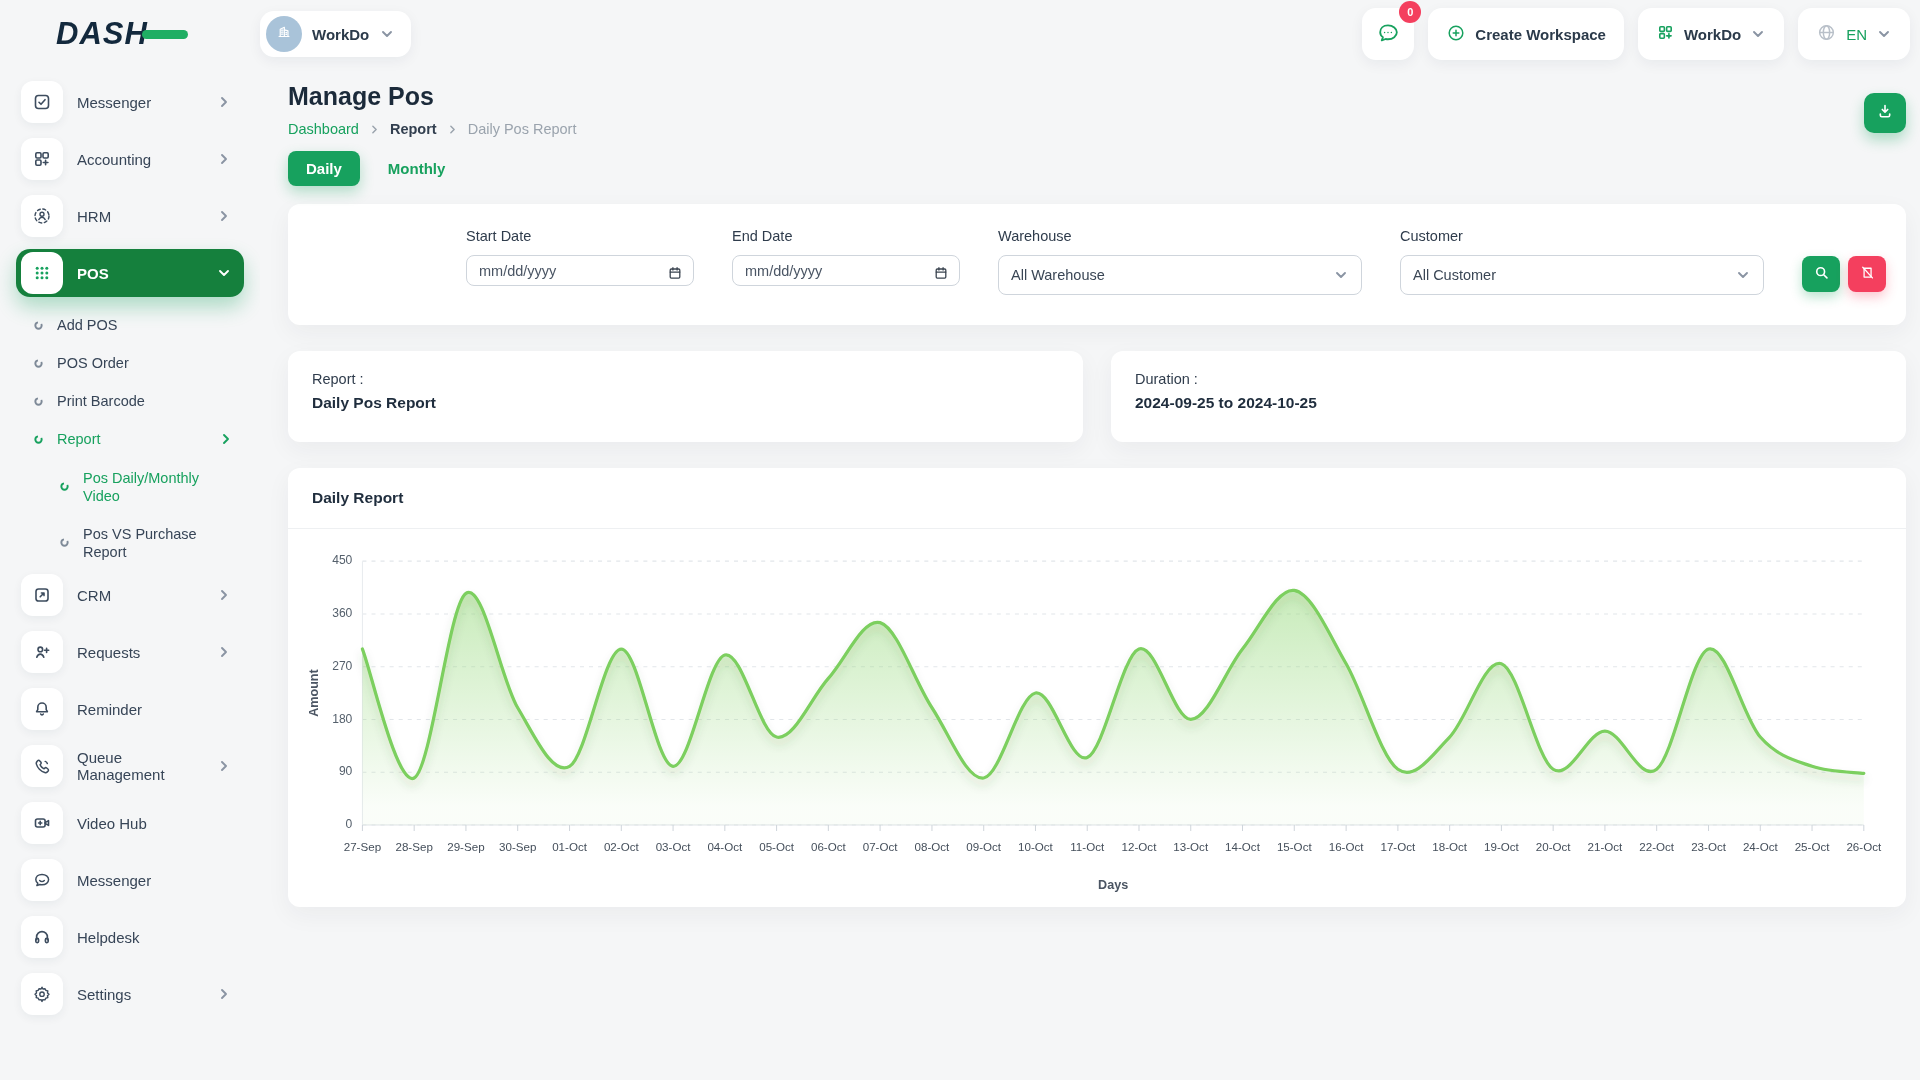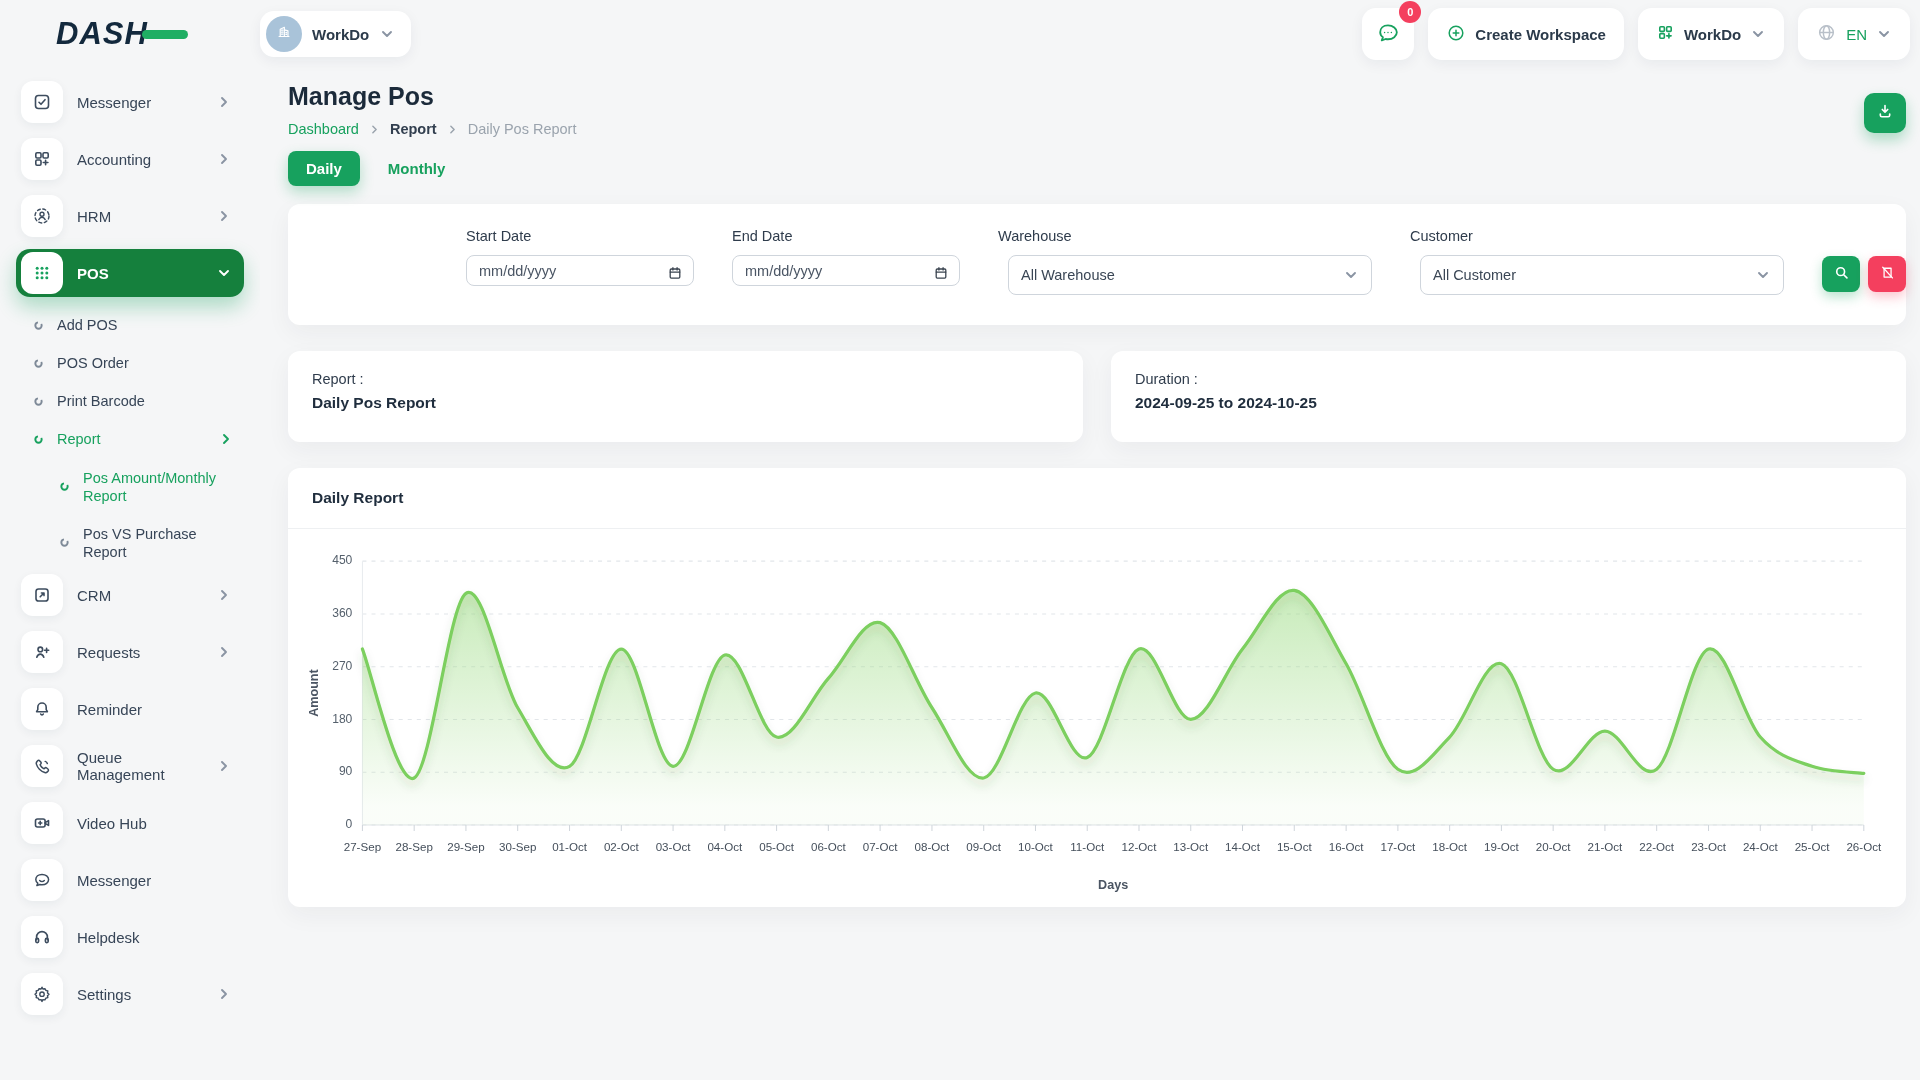--- a/index.html
+++ b/index.html
@@ -53,21 +53,21 @@
   .dl-btn { width:42px; height:40px; background:#17a15e; border:none; border-radius:10px; color:#fff; display:flex; align-items:center; justify-content:center; box-shadow:0 7px 14px rgba(23,161,94,.32); cursor:pointer; margin-top:16px; }
   .tabs { display:flex; align-items:center; gap:28px; margin:14px 0 18px; }
   .tab-active { background:#17a15e; color:#fff; border:none; border-radius:8px; padding:9px 18px; font-size:15px; font-weight:600; box-shadow:0 6px 14px rgba(23,161,94,.3); cursor:pointer; font-family:inherit; }
   .tab-link { background:none; border:none; color:#17a15e; font-size:15px; font-weight:600; cursor:pointer; font-family:inherit; padding:0; }
   .card { background:#fff; border-radius:12px; box-shadow:0 8px 24px rgba(30,45,60,.05); }
   
   .filter-card { padding:24px 26px 30px; display:flex; gap:38px; }
   .field { display:flex; flex-direction:column; gap:11px; }
   .field.first { margin-left:152px; }
   .flabel { font-size:14.5px; color:#2f3c4c; }
-  .control { height:40px; border:1px solid #cfd5dc; border-radius:8px; background:#fff; display:flex; align-items:center; justify-content:space-between; padding:0 12px; font-size:14.5px; color:#3a4655; cursor:pointer;margin-left:10px; }
+  .control { height:40px; border:1px solid #cfd5dc; border-radius:8px; background:#fff; display:flex; align-items:center; justify-content:space-between; padding:0 12px; font-size:14.5px; color:#3a4655; cursor:pointer; }
   .date-wrap { position:relative; width:228px; }
   .date-wrap input { width:100%; height:31px; border:1px solid #cfd5dc; border-radius:8px; padding:0 36px 0 12px; font-size:14.5px; color:#3a4655; font-family:inherit; outline:none; }
   .date-wrap input::placeholder { color:#4a5564; opacity:1; }
   .cal-ico { position:absolute; right:11px; top:10px; color:#39434f; pointer-events:none; display:flex; }
   .sel { width:364px; }
   .btns { margin-left:auto; display:flex; gap:8px; align-items:flex-end; padding-bottom:3px; }
   .sq-btn { width:38px; height:36px; border:none; border-radius:8px; color:#fff; display:flex; align-items:center; justify-content:center; cursor:pointer; }
   .sq-btn.search { background:#17a15e; box-shadow:0 5px 12px rgba(23,161,94,.3); }
   .sq-btn.reset { background:#f43f5e; box-shadow:0 5px 12px rgba(244,63,94,.3); }
   
@@ -255,21 +255,21 @@
             <path d="M6 4l4 4-4 4"></path>
           </svg>
         </span>
       </div>
       <div class="sub-item lvl2 sub-active">
         <span class="bullet">
           <svg width="13" height="13" viewBox="0 0 14 14" fill="none" stroke="currentColor" stroke-width="2.1">
             <circle cx="7" cy="7" r="3.4" stroke-dasharray="15 4"></circle>
           </svg>
         </span>
-        <span class="slabel">Pos Amount/Monthly Report</span>
+        <span class="slabel">Pos Daily/Monthly Video</span>
       </div>
       <div class="sub-item lvl2">
         <span class="bullet">
           <svg width="13" height="13" viewBox="0 0 14 14" fill="none" stroke="currentColor" stroke-width="2.1">
             <circle cx="7" cy="7" r="3.4" stroke-dasharray="15 4"></circle>
           </svg>
         </span>
         <span class="slabel">Pos VS Purchase Report</span>
       </div>
       <div class="side-item">

